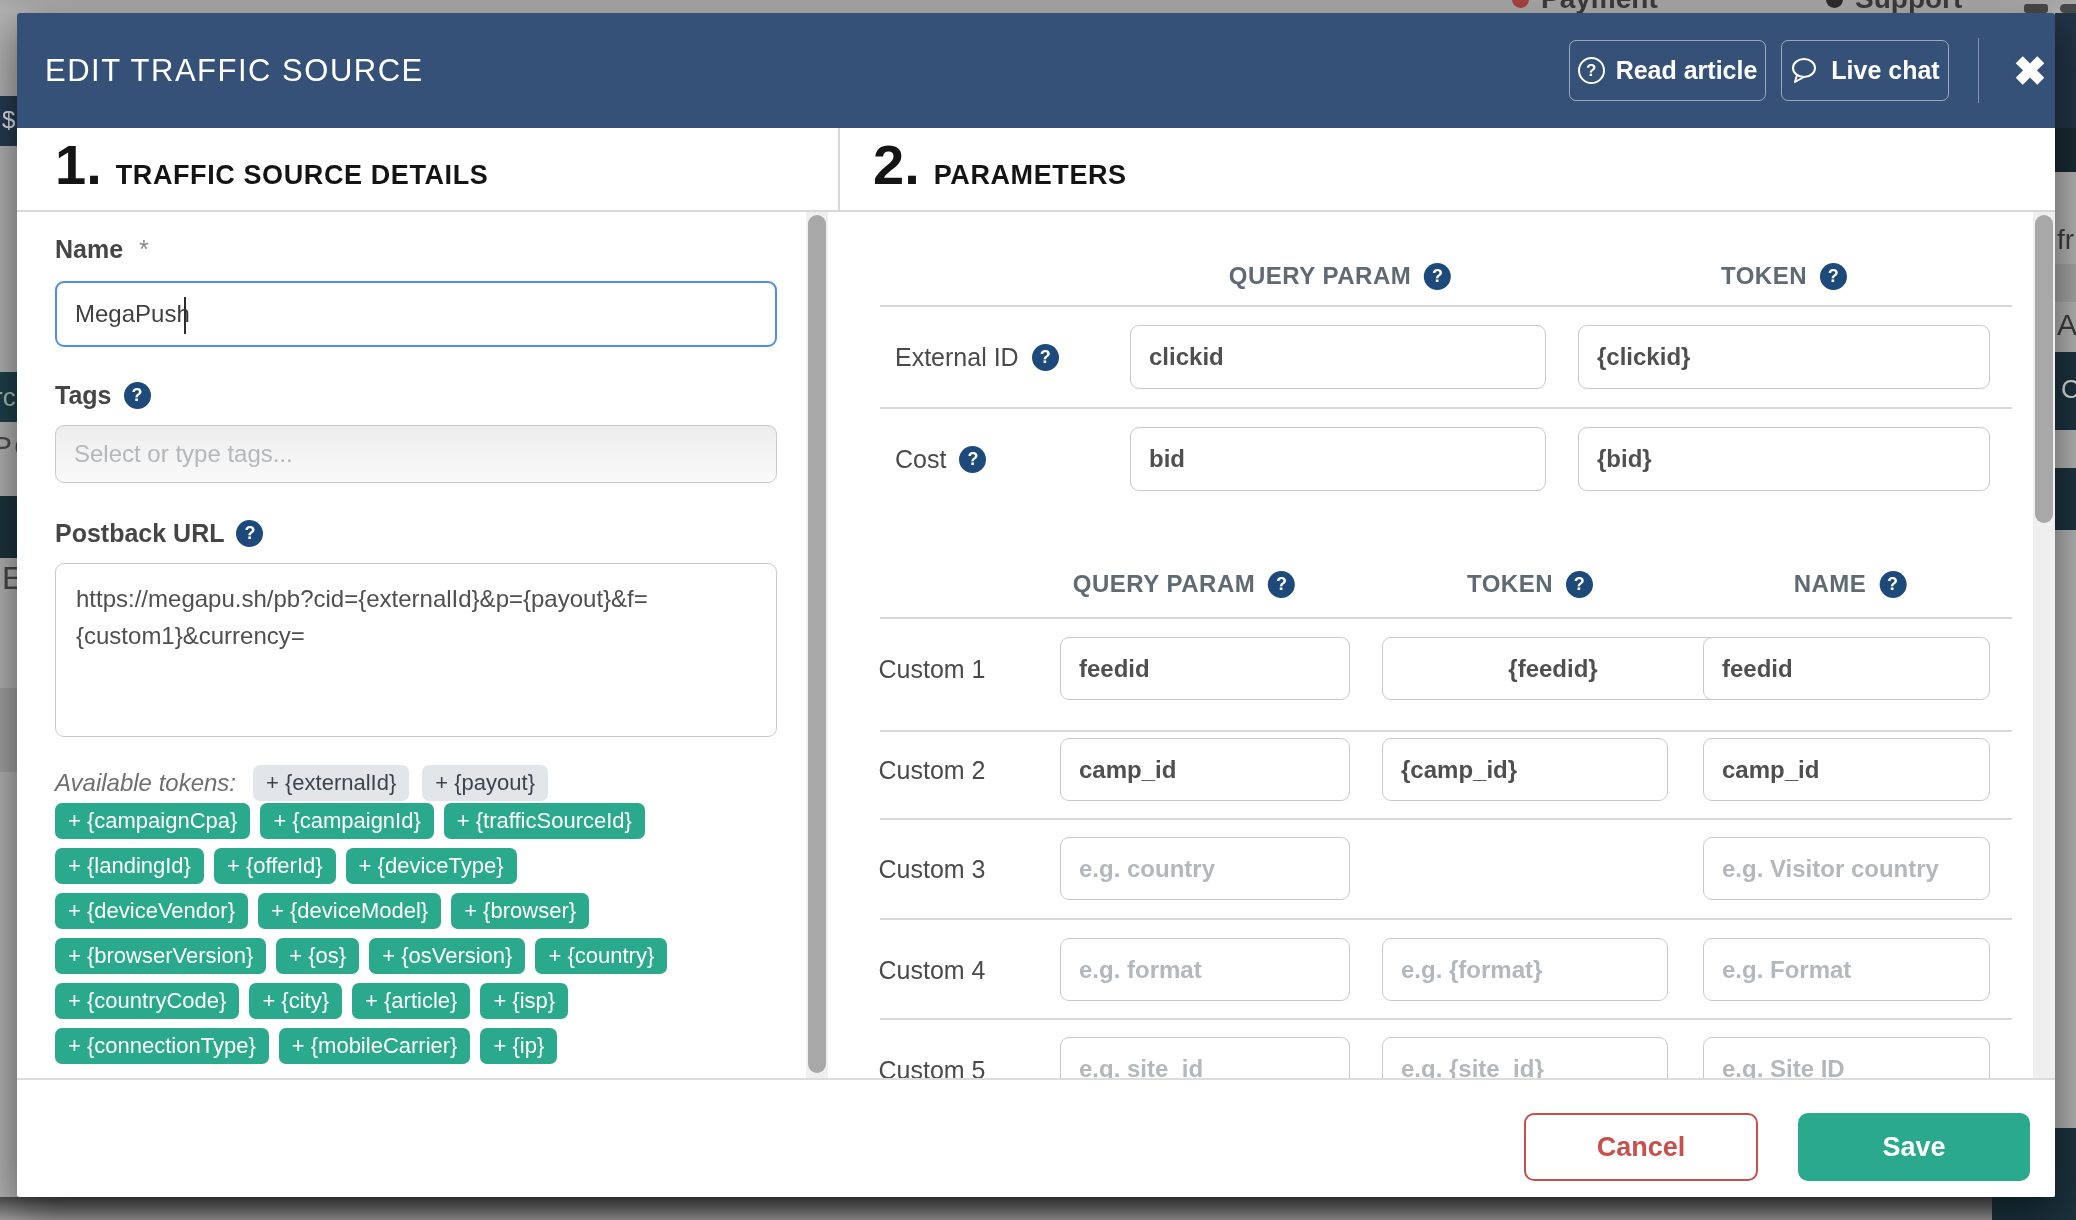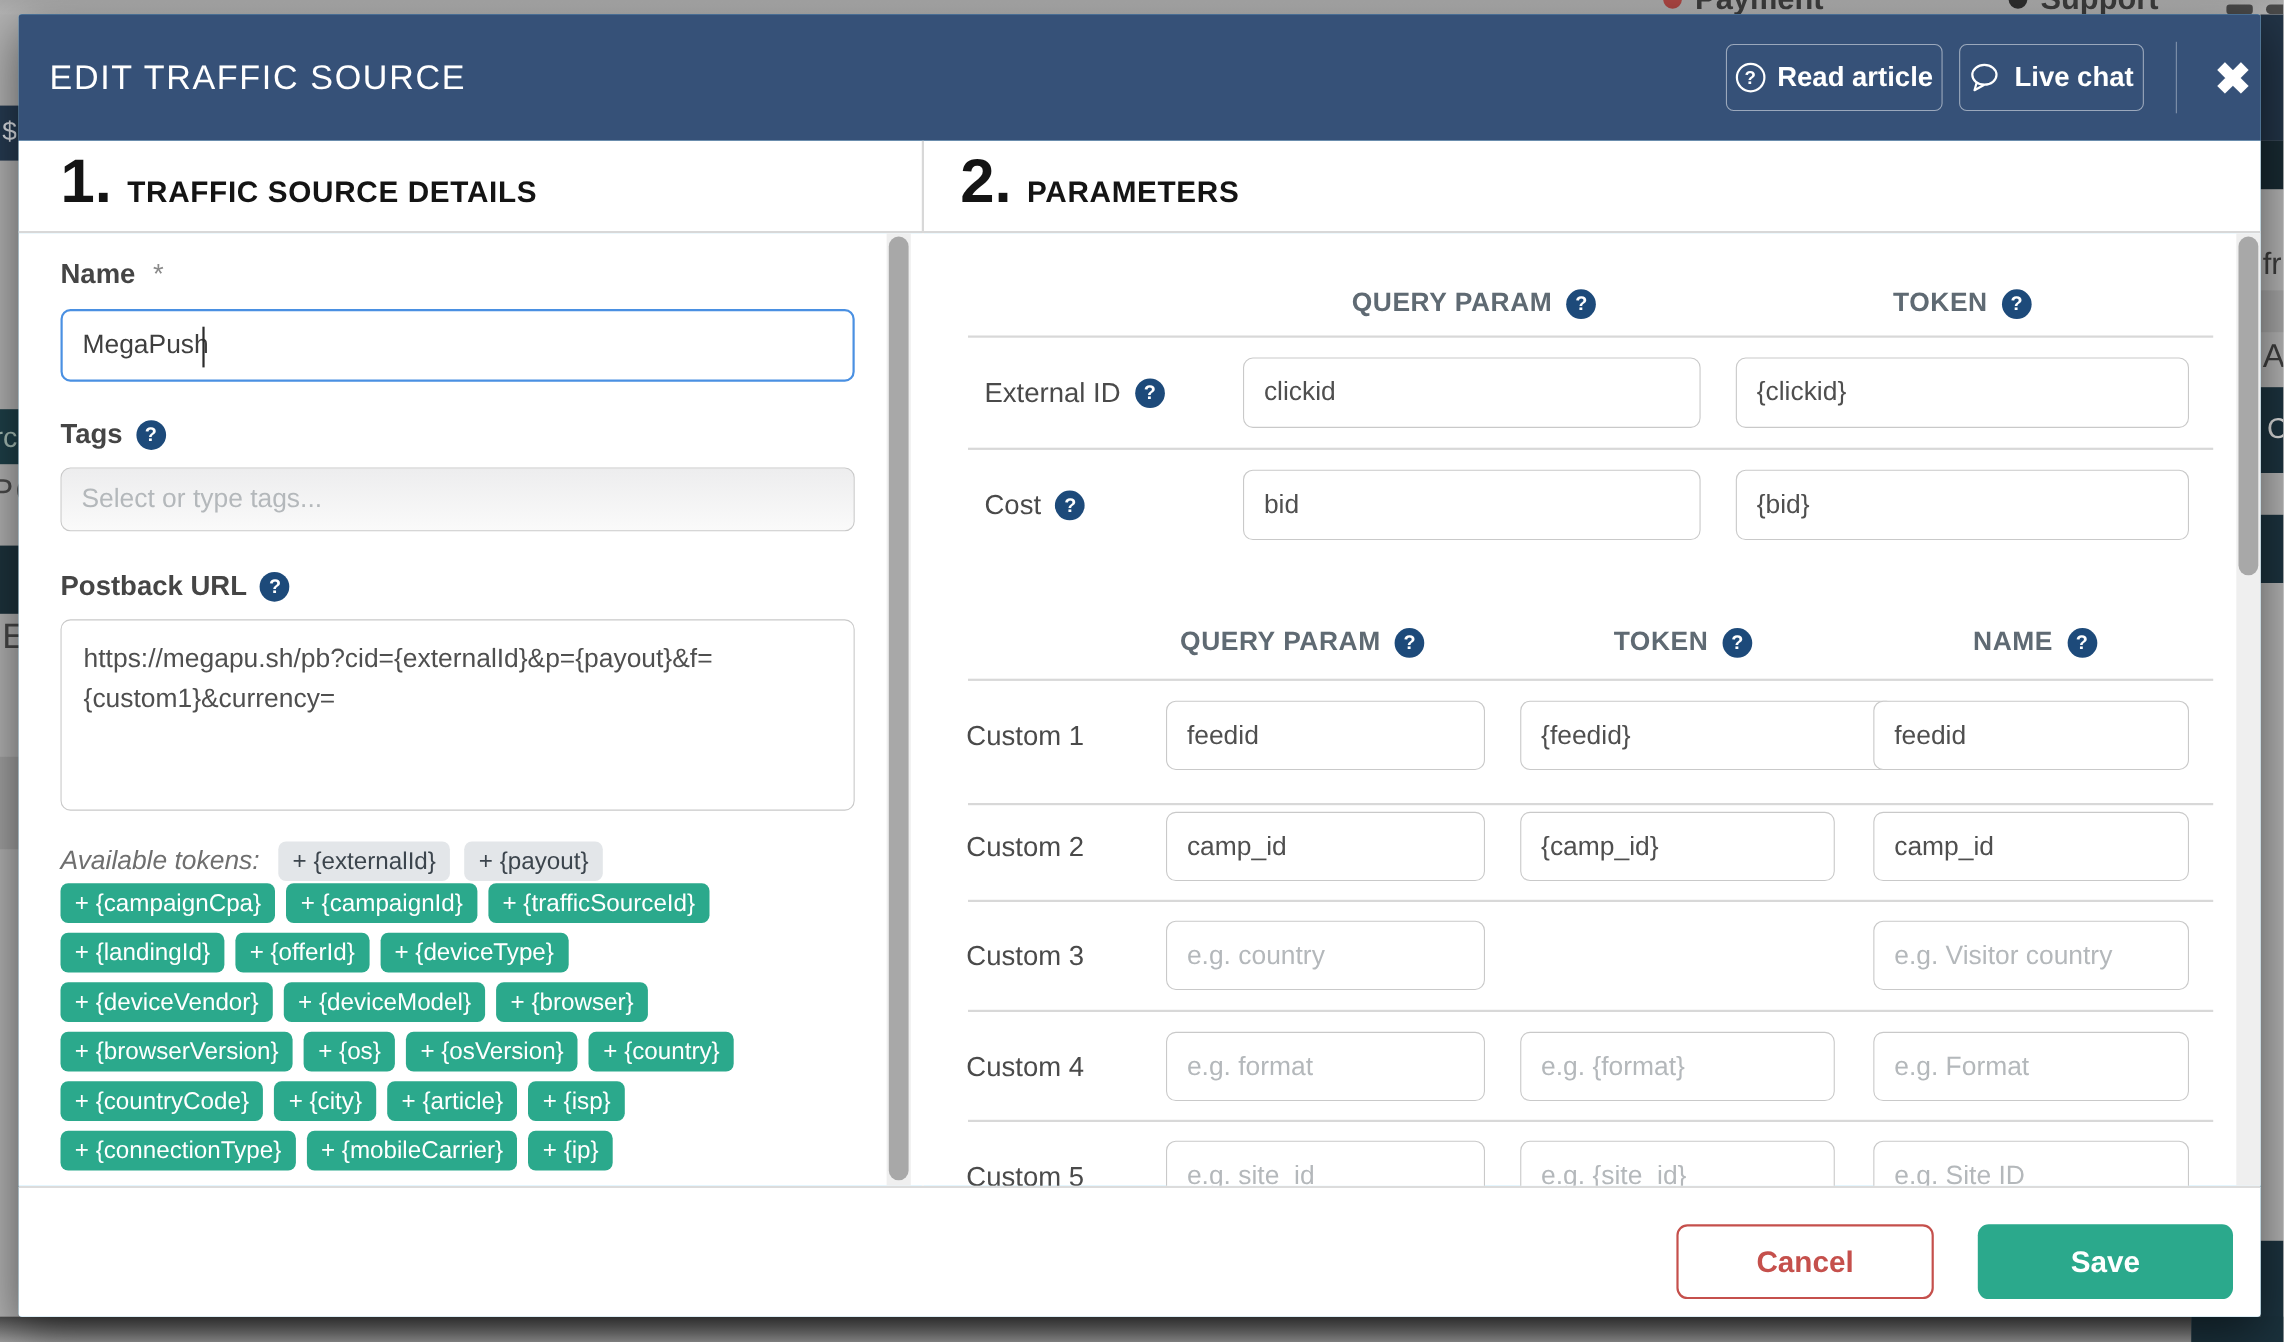--- a/index.html
+++ b/index.html
@@ -84,21 +84,21 @@
   #sb-left-track { left:789px; } #sb-left-thumb { left:791px; top:3px; height:858px; }
   #sb-right-track { left:2016px; } #sb-right-thumb { left:2018px; top:3px; height:308px; }
 
   
   .colhdr { position:absolute; transform:translateX(-50%); display:flex; align-items:center; gap:13px;
             font-size:24px; font-weight:700; color:#5f6a73; letter-spacing:0.5px; }
   .hline { position:absolute; left:863px; width:1132px; height:2px; background:#d8d8d8; }
   .rowlbl { position:absolute; font-size:25px; color:#4a4a4a; display:flex; align-items:center; gap:13px; }
   .customlbl { position:absolute; left:815px; width:200px; text-align:center; font-size:25px; color:#4a4a4a; display:block; }
   .pinput { position:absolute; height:64px; border:1px solid #c9c9c9; border-radius:9px; background:#fff;
-            font-size:24px; color:#4f4f4f; padding:0 18px; }
+            font-size:24px; color:#4f4f4f; padding:0 18px;font-weight:bold; }
   .cinput { height:63px; }
 
   
   .modal-footer { position:absolute; left:0; top:1065px; width:100%; height:119px; background:#ffffff;
                   border-top:2px solid #dcdcdc; border-radius:0 0 3px 3px; }
   .btn { position:absolute; top:33px; height:68px; border-radius:10px; font-size:27px; font-weight:600;
          display:flex; align-items:center; justify-content:center; cursor:pointer; font-family:"Liberation Sans", sans-serif; }
   .btn-cancel { left:1507px; width:234px; background:#ffffff; border:2px solid #c5504c; color:#c5504c; }
   .btn-save   { left:1781px; width:232px; background:#2ba98c; border:none; color:#ffffff; }
 </style>
@@ -284,21 +284,21 @@
         <span class="help">?</span>
       </div>
       <div class="colhdr" style="left:1833px; top:358px;">
         <span>NAME</span>
         <span class="help">?</span>
       </div>
       <div class="hline" style="top:405px;"></div>
 
       <span class="customlbl" style="top:443px;">Custom 1</span>
       <input class="pinput cinput" style="left: 1043px; top: 425px; width: 290px;" value="feedid">
-      <input class="pinput cinput" style="left: 1365px; top: 425px; width: 342px;" value="{feedid}">
+      <input class="pinput cinput" style="left: 1365px; top: 425px; width: 342px; text-align: center;" value="{feedid}">
       <input class="pinput cinput" style="left: 1686px; top: 425px; width: 287px;" value="feedid">
       <div class="hline" style="top:518px;"></div>
 
       <span class="customlbl" style="top:544px;">Custom 2</span>
       <input class="pinput cinput" style="left: 1043px; top: 526px; width: 290px;" value="camp_id">
       <input class="pinput cinput" style="left: 1365px; top: 526px; width: 286px;" value="{camp_id}">
       <input class="pinput cinput" style="left: 1686px; top: 526px; width: 287px;" value="camp_id">
       <div class="hline" style="top:606px;"></div>
 
       <span class="customlbl" style="top:643px;">Custom 3</span>

